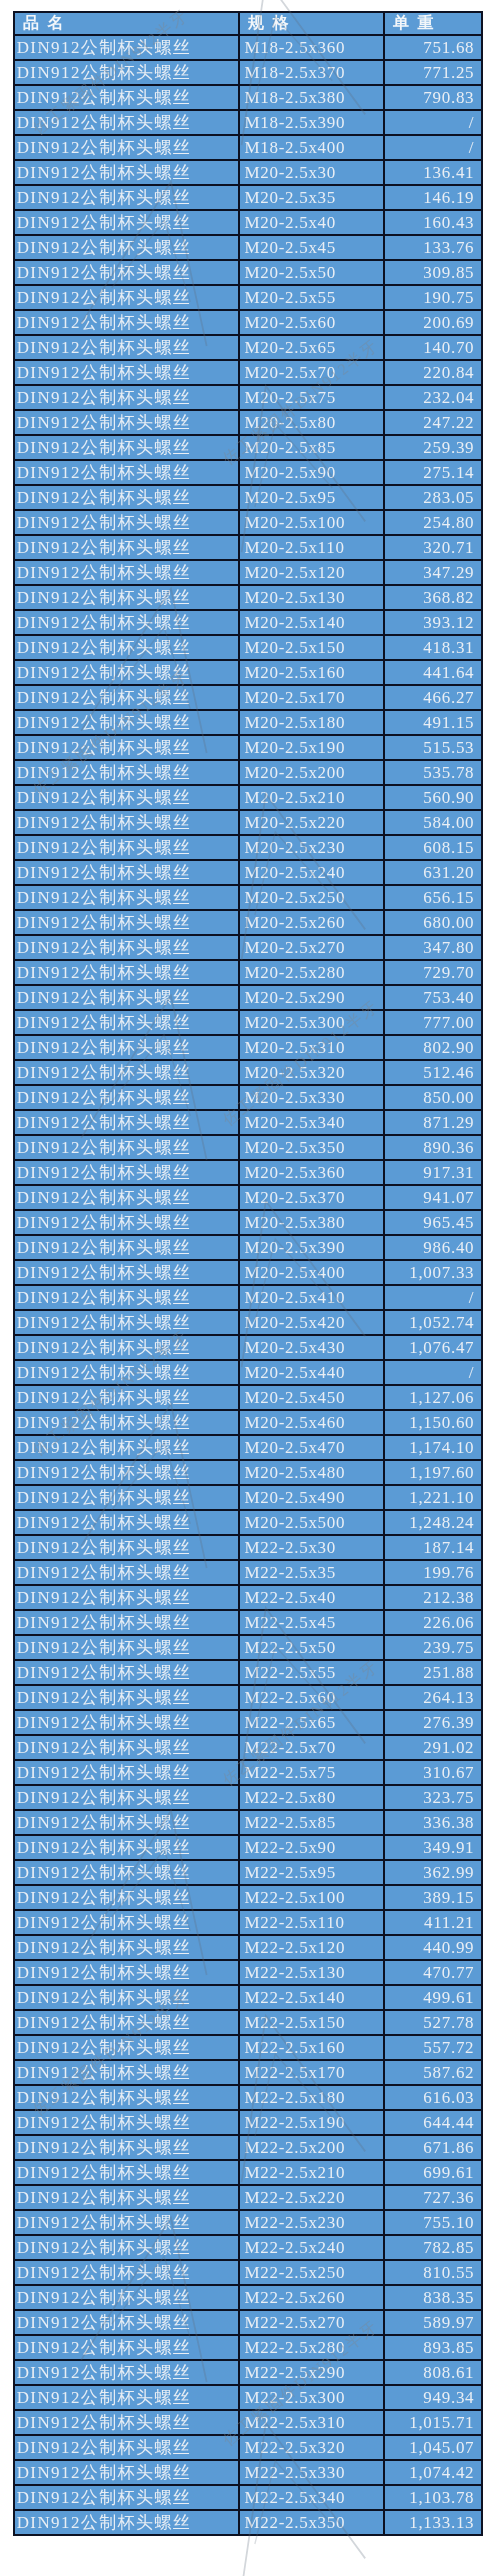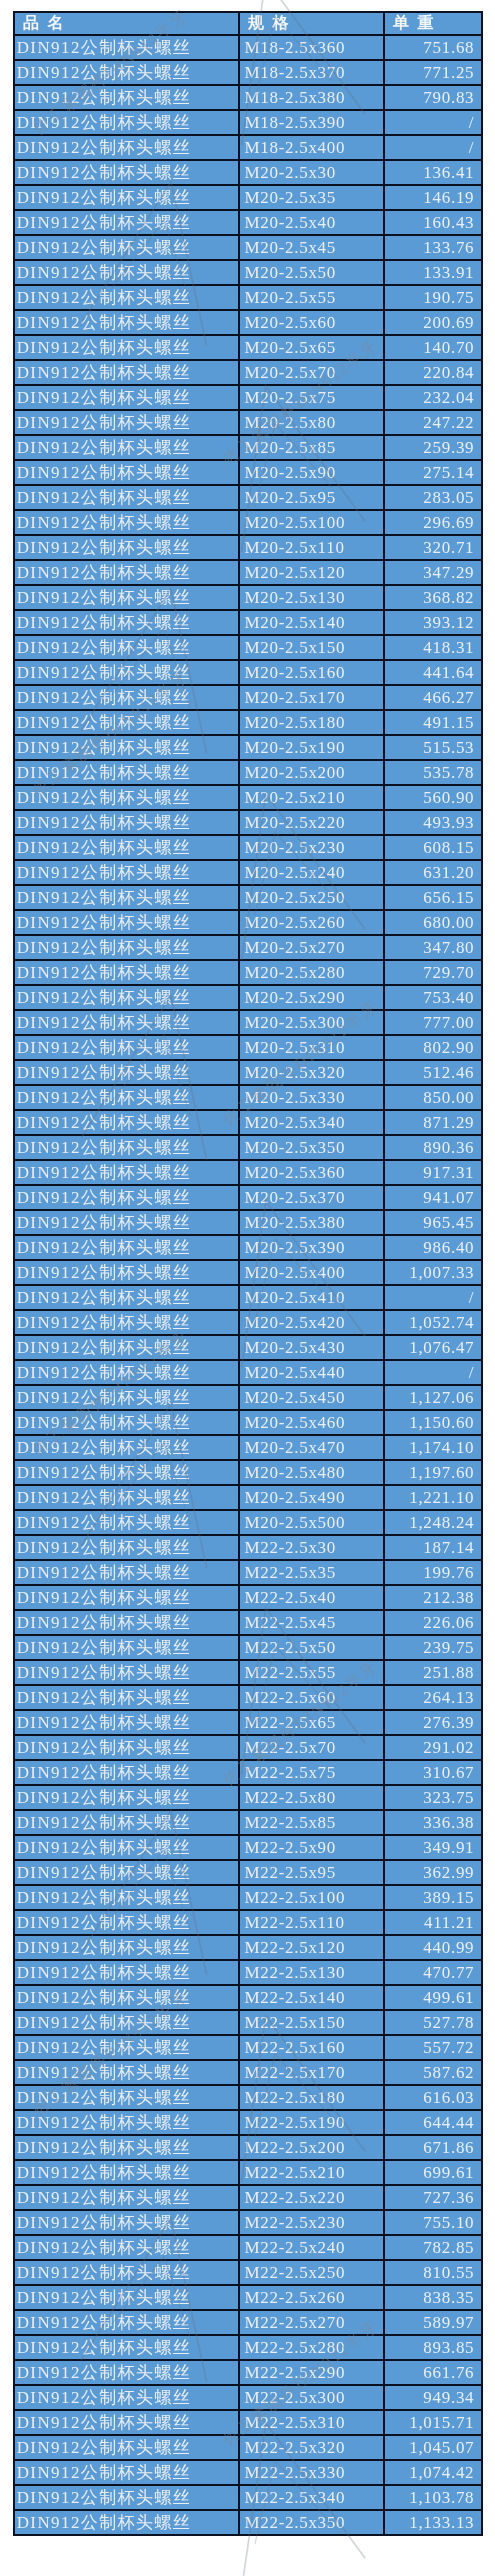--- a/index.html
+++ b/index.html
@@ -112,21 +112,21 @@
           <td class="weight">160.43</td>
         </tr>
         <tr>
           <td class="name">DIN912公制杯头螺丝</td>
           <td class="spec">M20-2.5x45</td>
           <td class="weight">133.76</td>
         </tr>
         <tr>
           <td class="name">DIN912公制杯头螺丝</td>
           <td class="spec">M20-2.5x50</td>
-          <td class="weight">133.91</td>
+          <td class="weight">309.85</td>
         </tr>
         <tr>
           <td class="name">DIN912公制杯头螺丝</td>
           <td class="spec">M20-2.5x55</td>
           <td class="weight">190.75</td>
         </tr>
         <tr>
           <td class="name">DIN912公制杯头螺丝</td>
           <td class="spec">M20-2.5x60</td>
           <td class="weight">200.69</td>
@@ -162,21 +162,21 @@
           <td class="weight">275.14</td>
         </tr>
         <tr>
           <td class="name">DIN912公制杯头螺丝</td>
           <td class="spec">M20-2.5x95</td>
           <td class="weight">283.05</td>
         </tr>
         <tr>
           <td class="name">DIN912公制杯头螺丝</td>
           <td class="spec">M20-2.5x100</td>
-          <td class="weight">296.69</td>
+          <td class="weight">254.80</td>
         </tr>
         <tr>
           <td class="name">DIN912公制杯头螺丝</td>
           <td class="spec">M20-2.5x110</td>
           <td class="weight">320.71</td>
         </tr>
         <tr>
           <td class="name">DIN912公制杯头螺丝</td>
           <td class="spec">M20-2.5x120</td>
           <td class="weight">347.29</td>
@@ -222,21 +222,21 @@
           <td class="weight">535.78</td>
         </tr>
         <tr>
           <td class="name">DIN912公制杯头螺丝</td>
           <td class="spec">M20-2.5x210</td>
           <td class="weight">560.90</td>
         </tr>
         <tr>
           <td class="name">DIN912公制杯头螺丝</td>
           <td class="spec">M20-2.5x220</td>
-          <td class="weight">493.93</td>
+          <td class="weight">584.00</td>
         </tr>
         <tr>
           <td class="name">DIN912公制杯头螺丝</td>
           <td class="spec">M20-2.5x230</td>
           <td class="weight">608.15</td>
         </tr>
         <tr>
           <td class="name">DIN912公制杯头螺丝</td>
           <td class="spec">M20-2.5x240</td>
           <td class="weight">631.20</td>
@@ -532,21 +532,21 @@
           <td class="weight">589.97</td>
         </tr>
         <tr>
           <td class="name">DIN912公制杯头螺丝</td>
           <td class="spec">M22-2.5x280</td>
           <td class="weight">893.85</td>
         </tr>
         <tr>
           <td class="name">DIN912公制杯头螺丝</td>
           <td class="spec">M22-2.5x290</td>
-          <td class="weight">661.76</td>
+          <td class="weight">808.61</td>
         </tr>
         <tr>
           <td class="name">DIN912公制杯头螺丝</td>
           <td class="spec">M22-2.5x300</td>
           <td class="weight">949.34</td>
         </tr>
         <tr>
           <td class="name">DIN912公制杯头螺丝</td>
           <td class="spec">M22-2.5x310</td>
           <td class="weight">1,015.71</td>

